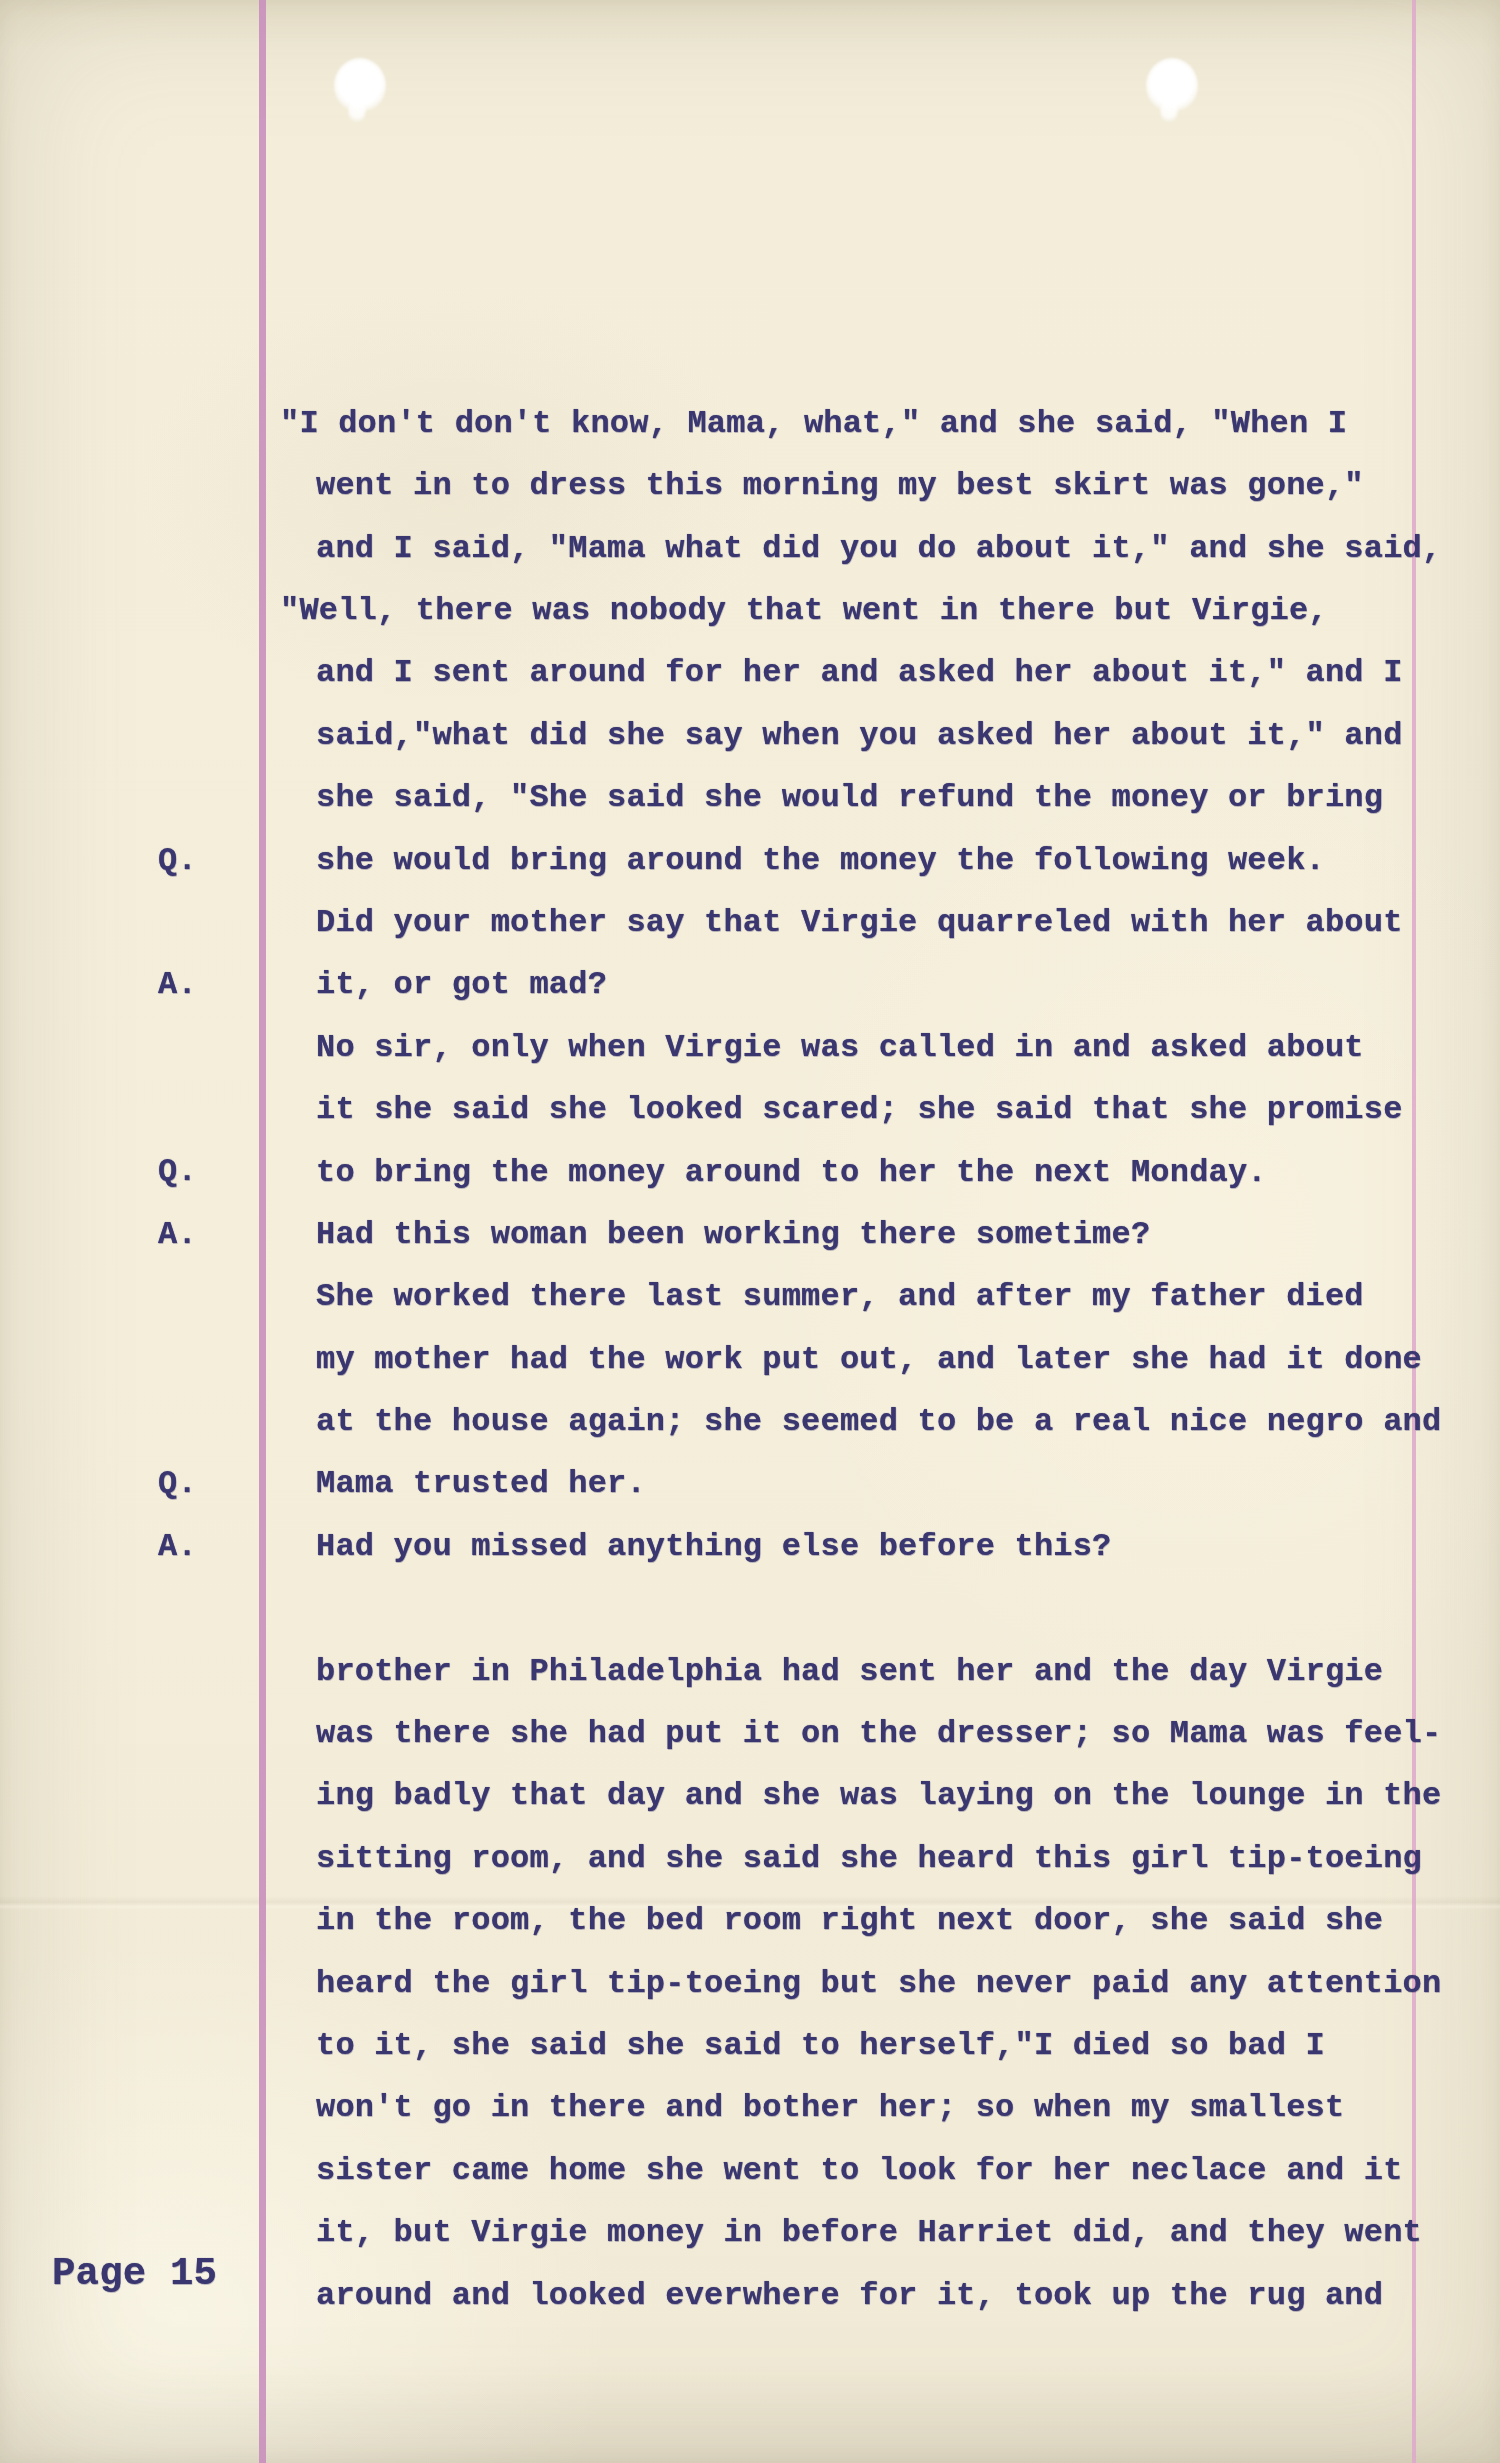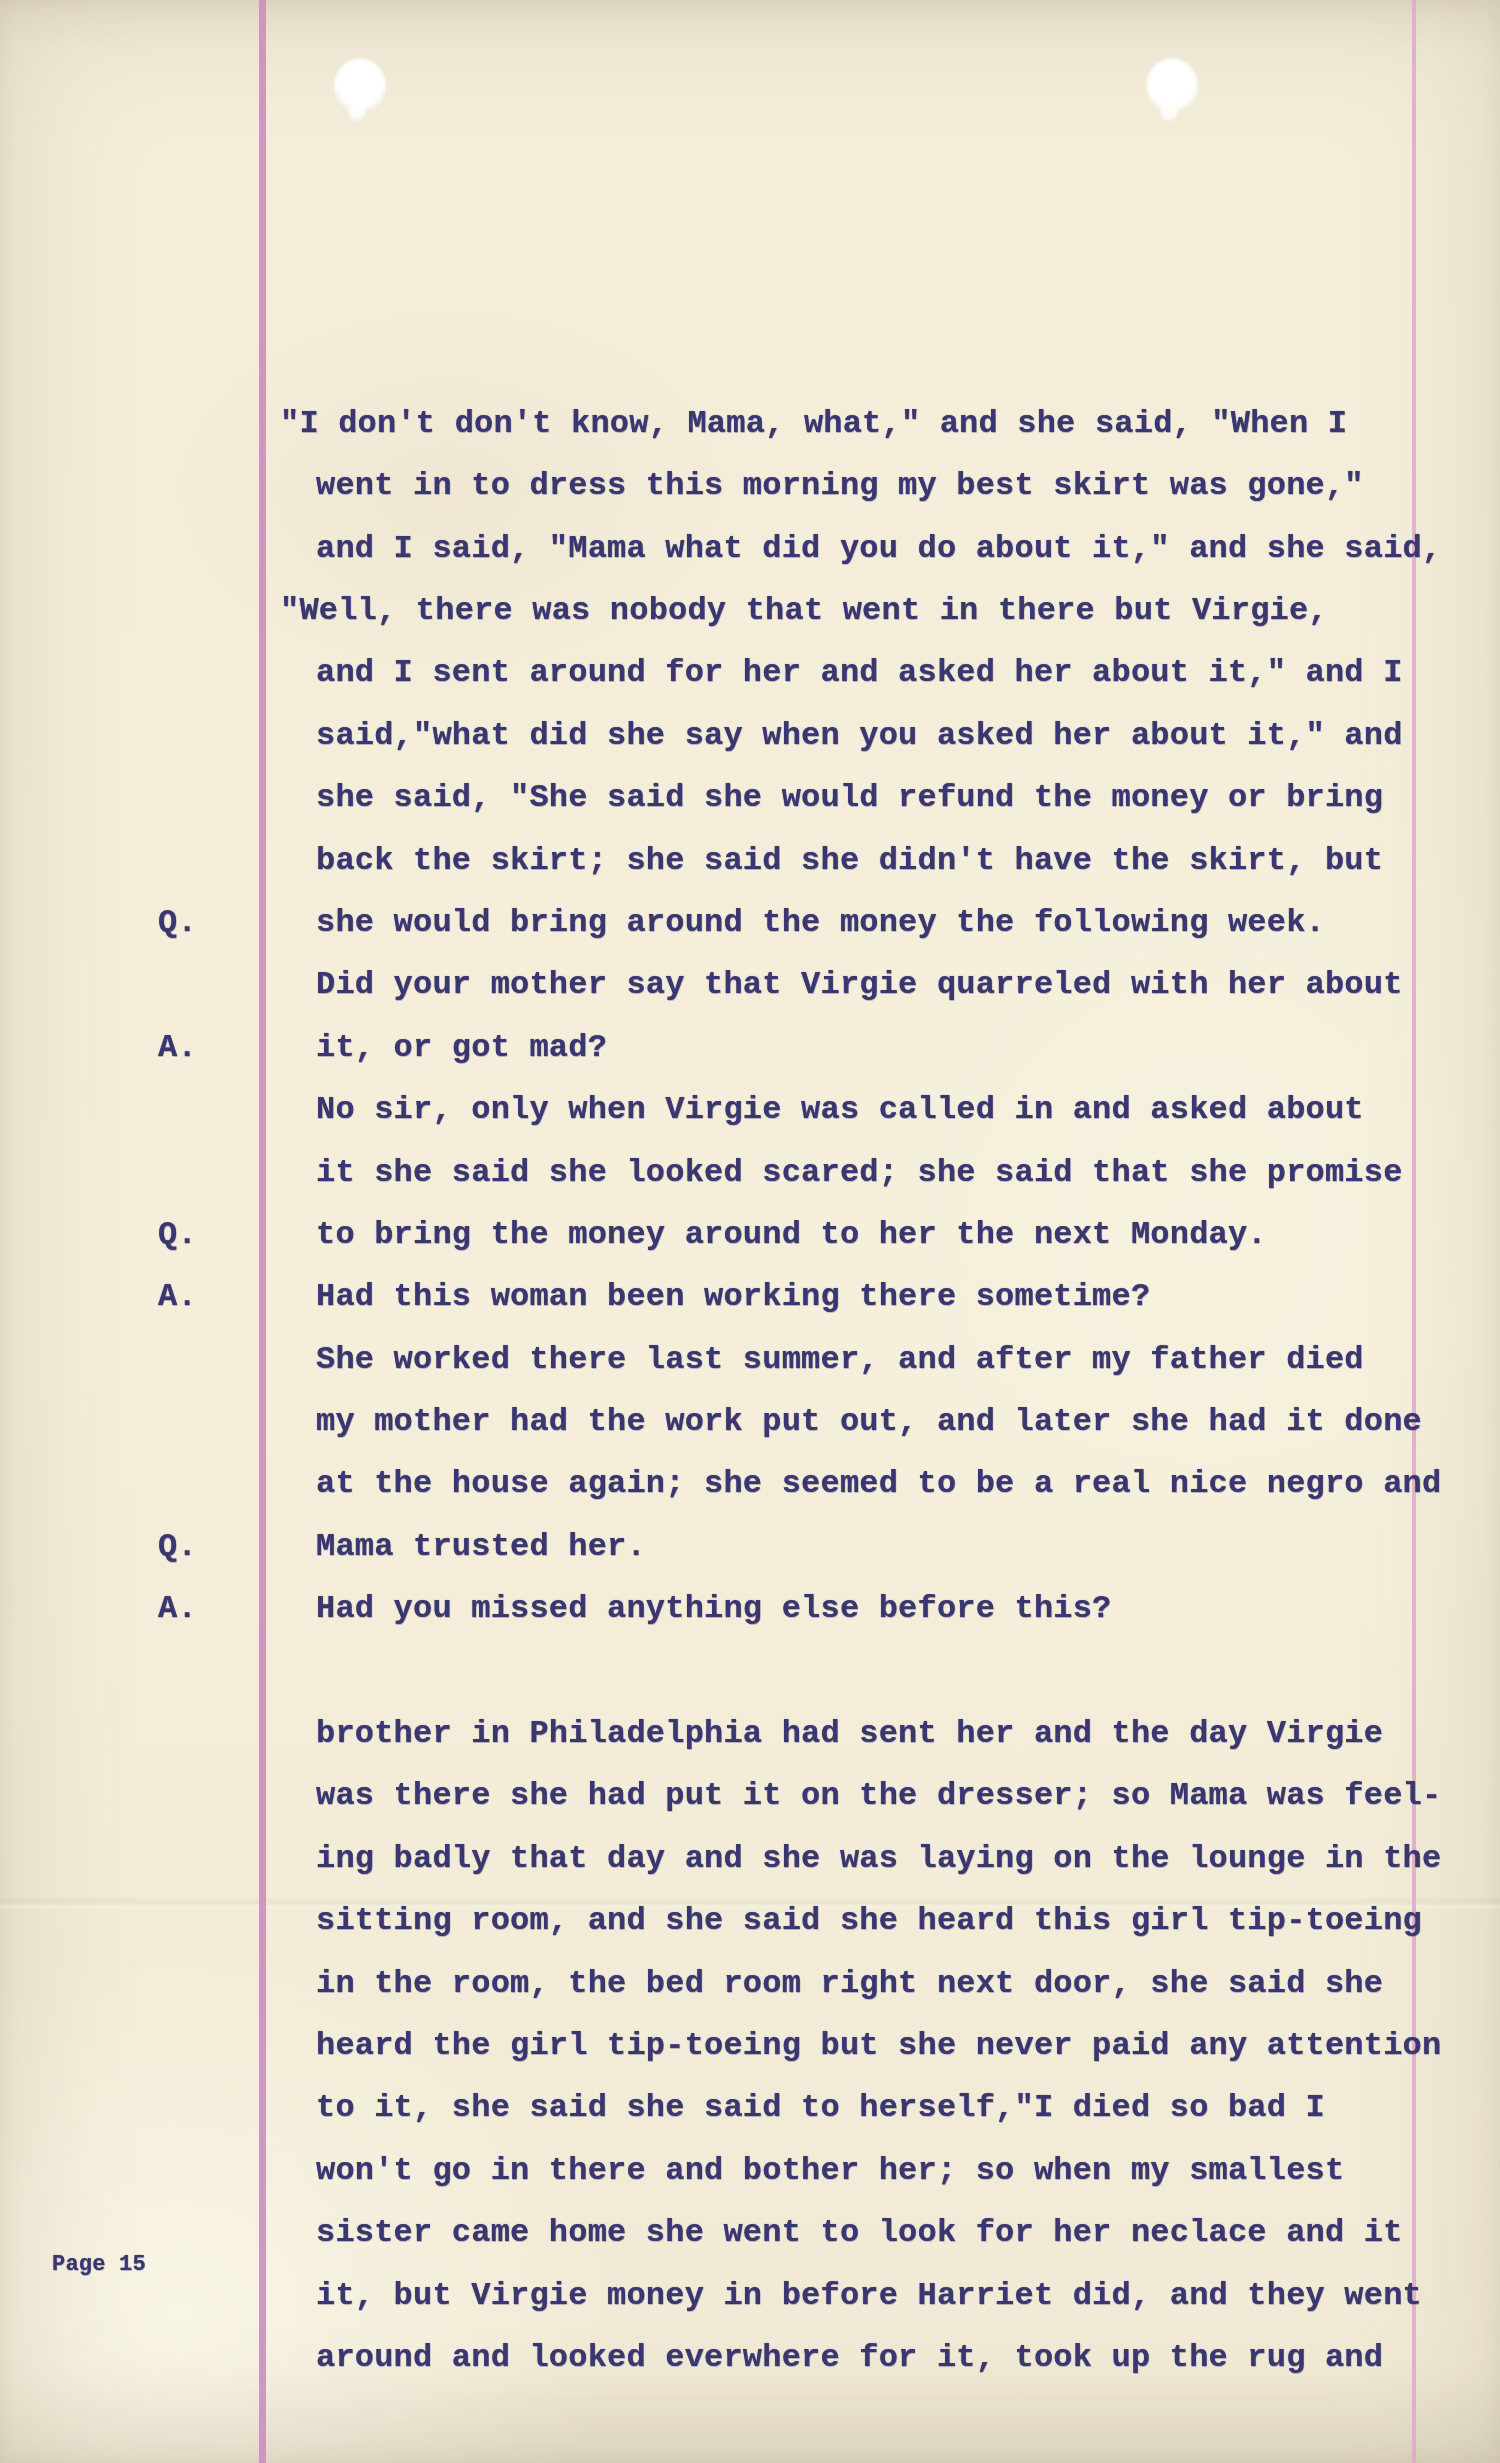--- a/index.html
+++ b/index.html
@@ -41,21 +41,21 @@
   #transcript{position:absolute;left:0;top:268px;width:1500px;}
   .row{position:relative;height:62.4px;line-height:62.4px;white-space:pre;}
   .qa,.txt,.page-label{
     font-size:32px;font-weight:bold;letter-spacing:.2px;
     color:var(--ink,#3a3770);
     text-shadow:0 0 1px rgba(44,40,102,.6), 0.5px 0.5px 0 rgba(44,40,102,.25);
   }
   .qa{position:absolute;left:158px;}
   .txt{position:absolute;left:316px;}
   .txt.hang{left:280px;}
-  .page-label{position:absolute;left:52px;top:2252px;line-height:normal;font-size:22px;}
+  .page-label{position:absolute;left:52px;top:2252px;line-height:normal;font-size:39px;}
 </style>
 </head>
 <body>
 
 <div class="paper"></div>
 <div class="crease"></div>
 <div class="rule rule-left"></div>
 <div class="rule rule-right"></div>
 <div class="hole hole-left"></div>
 <div class="hole hole-right"></div>
@@ -89,24 +89,20 @@
   <div class="row">
     <span class="qa"></span>
     <span class="txt">said,"what did she say when you asked her about it," and</span>
   </div>
 
   <div class="row">
     <span class="qa"></span>
     <span class="txt">she said, "She said she would refund the money or bring</span>
   </div>
 
-  <div class="row">
-    <span class="qa"></span>
-    <span class="txt">back the skirt; she said she didn't have the skirt, but</span>
-  </div>
 
   <div class="row">
     <span class="qa"></span>
     <span class="txt">she would bring around the money the following week.</span>
   </div>
 
   <div class="row">
     <span class="qa">Q.</span>
     <span class="txt">Did your mother say that Virgie quarreled with her about</span>
   </div>

